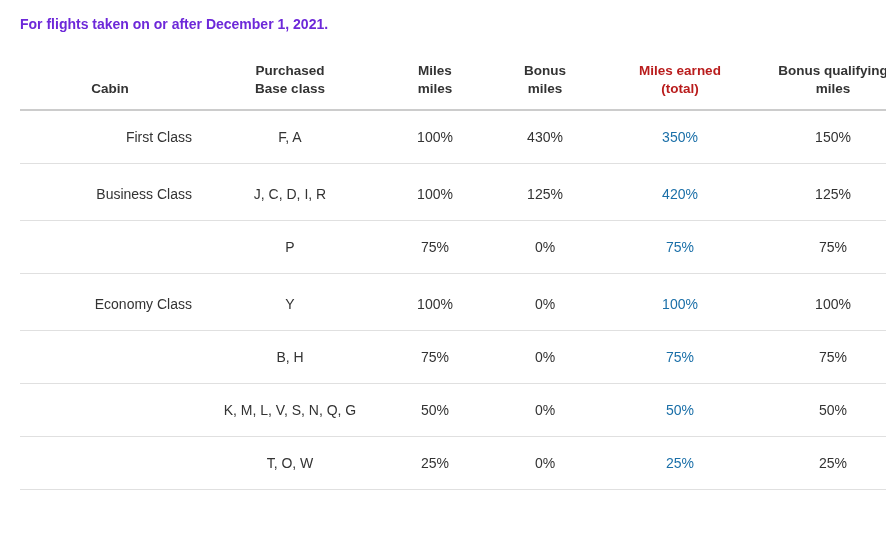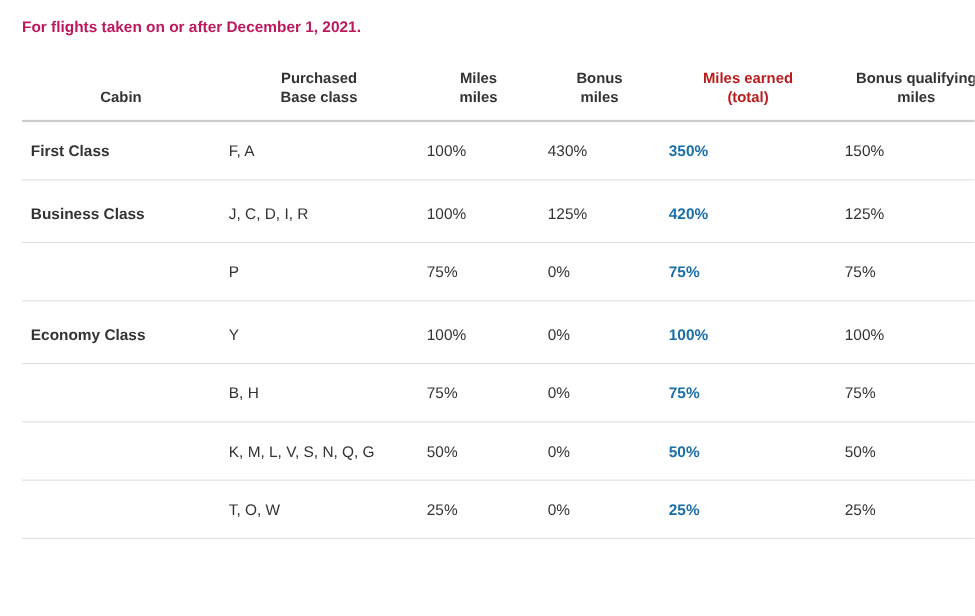--- a/index.html
+++ b/index.html
@@ -8,21 +8,21 @@
       background: #ffffff;
       color: #333333;
       font-size: 14px;
       padding: 16px 20px;
       width: 886px;
     }
     .header-note {
       font-weight: bold;
       font-size: 14px;
       margin-bottom: 20px;
-      color: #be185d;
+      color: #6d28d9;
     }
     table {
       width: 100%;
       border-collapse: collapse;
       table-layout: fixed;
     }
     col.cabin { width: 180px; }
     col.fare { width: 180px; }
     col.base { width: 110px; }
     col.bonus { width: 110px; }
@@ -44,32 +44,33 @@
       padding-left: 8px;
     }
     th.miles-earned {
       color: #b91c1c;
     }
     tbody tr {
       border-bottom: 1px solid #e0e0e0;
     }
     td {
       padding: 18px 8px;
+      text-align: center;
       font-size: 14px;
       color: #333;
       vertical-align: middle;
     }
     td.cabin-cell {
-      text-align: left;
-      font-weight: 700;
+      text-align: right;
+      font-weight: 400;
       padding-left: 8px;
     }
     td.miles-earned-val {
       color: #1a6fa8;
-      font-weight: 700;
+      font-weight: 400;
     }
     tr.section-start td {
       padding-top: 22px;
     }
   </style>
 </head>
 <body>
 
 <p class="header-note">For flights taken on or after December 1, 2021.</p>
 

